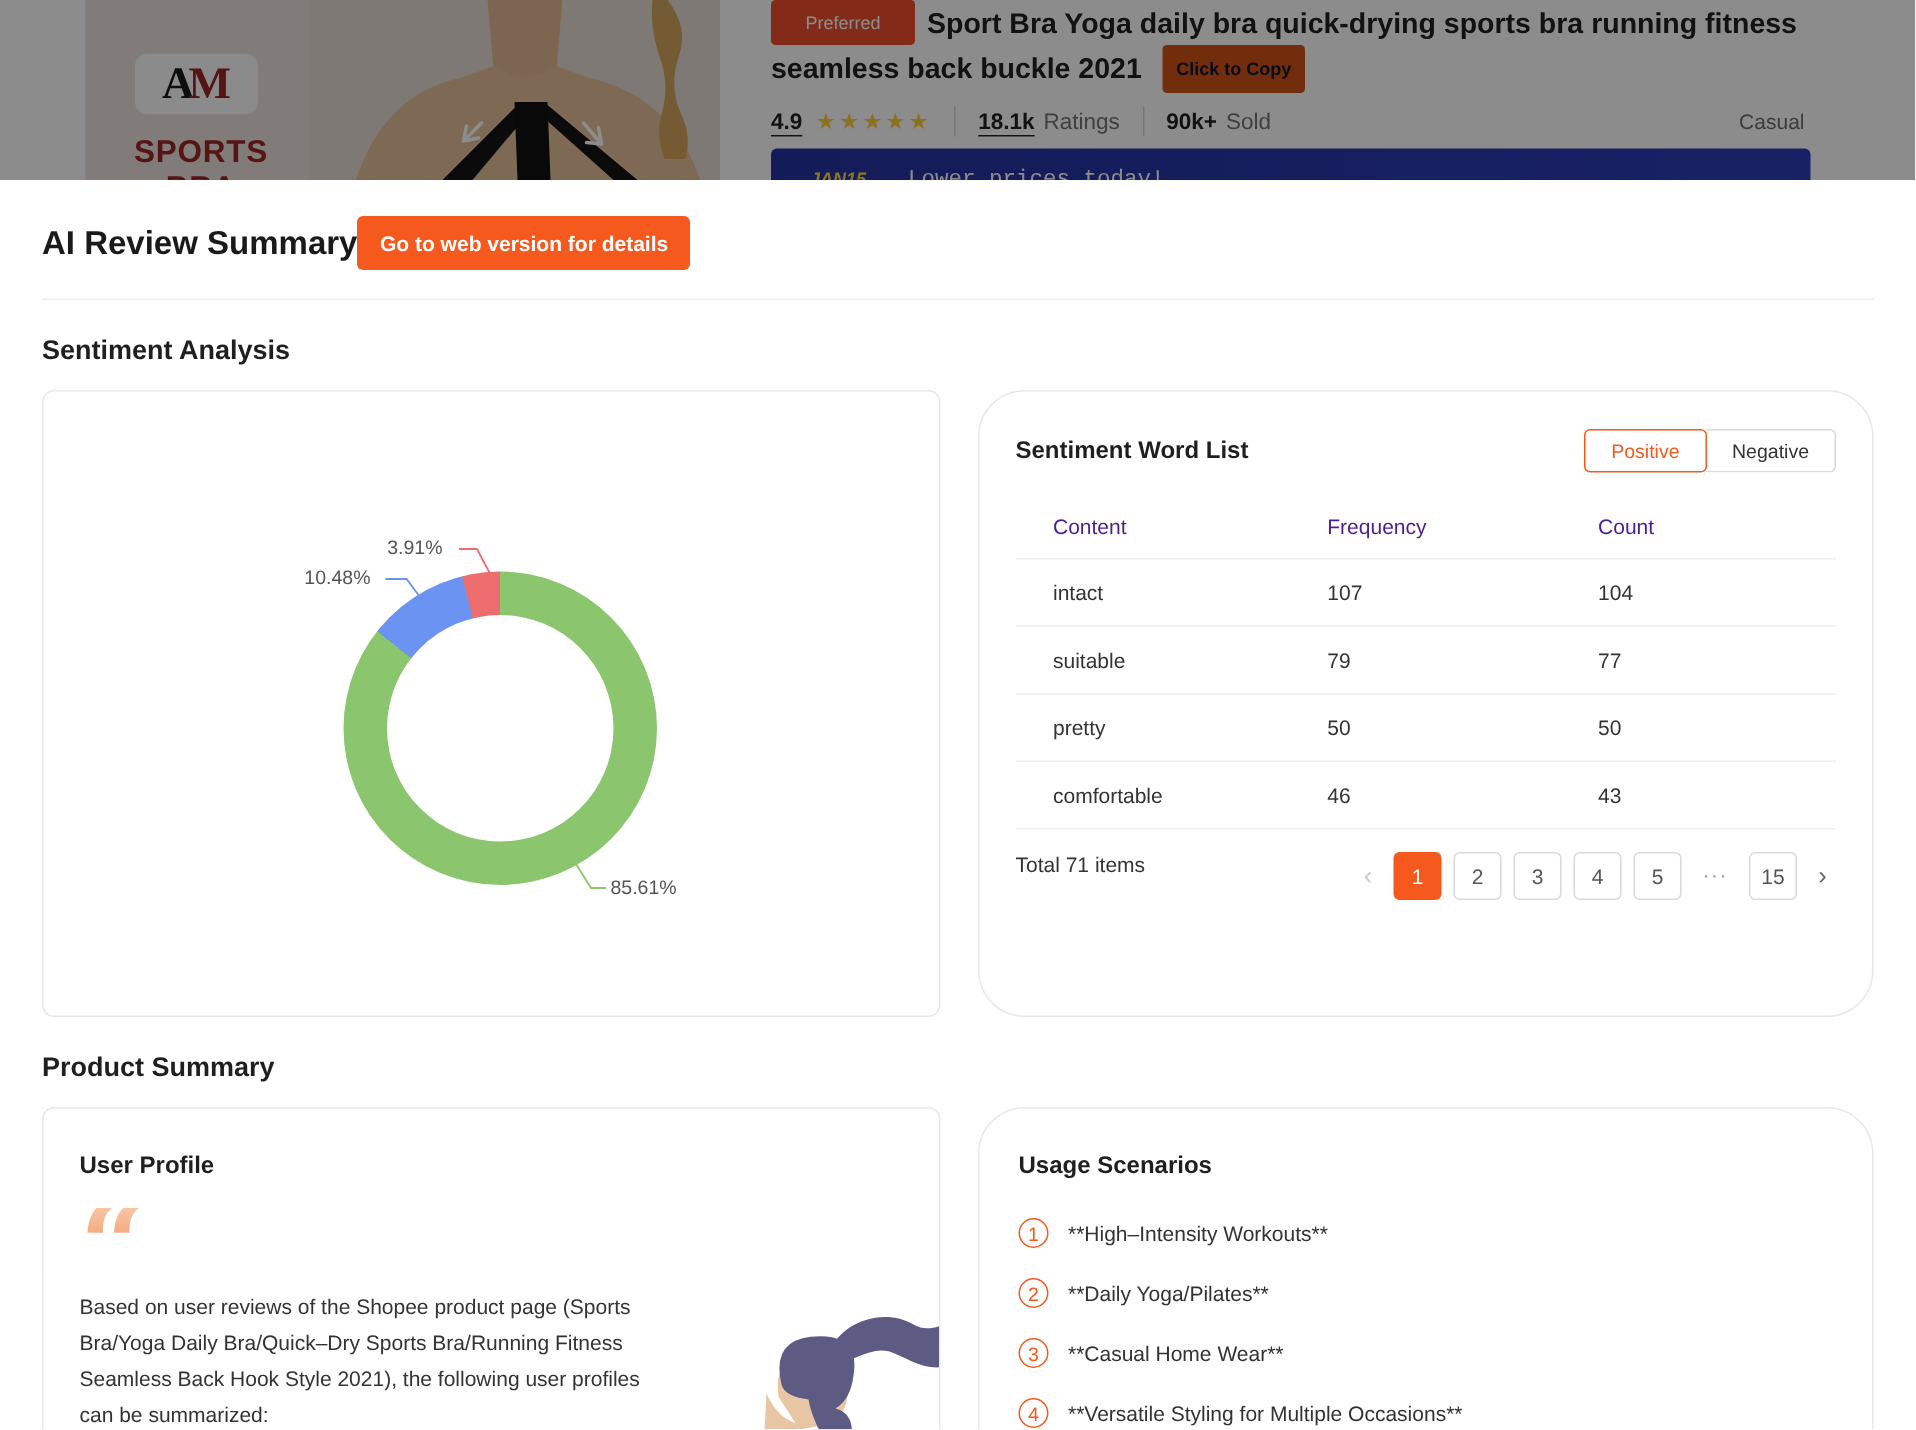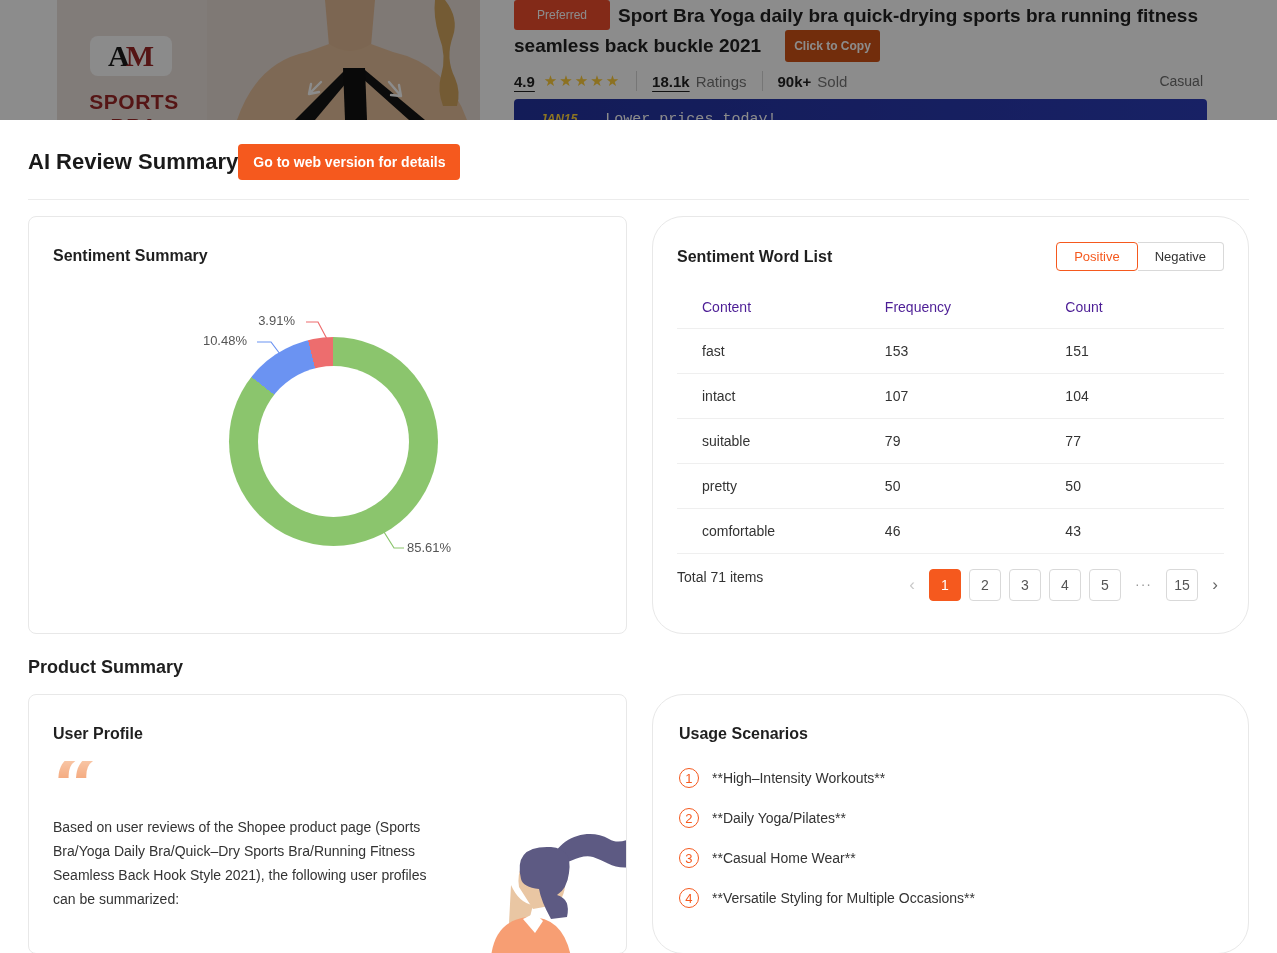--- a/index.html
+++ b/index.html
@@ -15,22 +15,22 @@
   .logo-box { position:absolute; left:33px; top:36px; width:82px; height:40px; background:#fdfdfd; border-radius:8px;
               display:flex; align-items:center; justify-content:center; font-family:"Liberation Serif", serif;
               font-size:30px; font-weight:700; color:#1b1b1b; }
   .logo-box .m { color:#9c2727; margin-left:-4px; }
   .logo-sub { position:absolute; left:12px; top:90px; width:130px; text-align:center; font-size:21px; font-weight:700;
               color:#9c2727; letter-spacing:0.5px; }
   .product-info { position:absolute; left:514px; top:0; width:723px; }
   .product-title { font-size:19px; font-weight:700; color:#222; line-height:26px; }
   .badge-preferred { display:inline-block; background:#ee4d2d; color:#fff; font-size:12px; font-weight:400;
                      padding:2px 23px; border-radius:3px; margin-right:8px; vertical-align:3px; }
-  .badge-copy { display:inline-block; background:#cf5317; color:#ffffff; font-size:12px; font-weight:700;
-                padding:3px 9px; border-radius:3px; margin-left:24px; vertical-align:2px; }
+  .badge-copy { display:inline-block; background:#cf5317; color:#0f172a; font-size:12px; font-weight:700;
+                padding:3px 9px; border-radius:3px; margin-left:14px; vertical-align:2px; }
   .rating-row { display:flex; align-items:center; margin-top:9px; font-size:15px; color:#222; }
   .rating-score, .rating-count-num { font-weight:600; text-decoration:underline; text-underline-offset:4px; }
   .stars { color:#ffce3d; font-size:15px; letter-spacing:2px; margin-left:9px; }
   .vsep { width:1px; height:20px; background:#d8d8d8; margin:0 15px; }
   .muted { color:#757575; margin-left:6px; }
   .num-strong { font-weight:600; }
   .report-link { margin-left:auto; margin-right:34px; color:#6e6e6e; font-size:14px; cursor:pointer; }
   .promo-banner { margin-top:8px; width:693px; height:40px; border-radius:4px 4px 0 0;
                   background:linear-gradient(90deg,#2433a0,#2c3db8); display:flex; align-items:center; padding-left:26px; }
   .banner-tag { color:#ffd53e; font-size:12px; font-weight:700; font-style:italic; line-height:11px; text-align:center; }
@@ -149,25 +149,25 @@
     </div>
   </div>
 
   <div class="sheet">
     <div class="sheet-header">
       <div class="sheet-title">AI Review Summary</div>
       <button class="web-btn">Go to web version for details</button>
     </div>
     <hr class="sheet-divider">
 
+    <div class="section-title">Sentiment Analysis</div>
 
     <div class="cards-row row1">
 
       <div class="card card-l card-sent">
-        <h3>Sentiment Summary</h3>
         <div class="donut-stage">
           <div class="donut" id="donut" style="background: conic-gradient(rgb(139, 197, 109) 0%, rgb(139, 197, 109) 85.61%, rgb(107, 147, 242) 85.61%, rgb(107, 147, 242) 96.09%, rgb(237, 109, 110) 96.09%, rgb(237, 109, 110) 100%);"></div>
           <div class="donut-hole"></div>
           <svg class="leaders" width="603" height="418">
             <polyline points="277,105 289,105 298,122" style="stroke:var(--negative,#ed6d6e)"></polyline>
             <polyline points="228,125 242,125 251,137" style="stroke:var(--neutral,#6b93f2)"></polyline>
             <polyline points="355,315 365,331 375,331" style="stroke:var(--positive,#8bc56d)"></polyline>
           </svg>
           <span class="pct-label" style="right:331px; top:96px;">3.91%</span>
           <span class="pct-label" style="right:379px; top:116px;">10.48%</span>
@@ -205,25 +205,20 @@
             </colgroup>
           <thead>
             <tr>
               <th>Content</th>
               <th>Frequency</th>
               <th>Count</th>
             </tr>
           </thead>
           <tbody>
             <tr>
-                <td>fast</td>
-                <td>153</td>
-                <td>151</td>
-              </tr>
-            <tr>
                 <td>intact</td>
                 <td>107</td>
                 <td>104</td>
               </tr>
             <tr>
                 <td>suitable</td>
                 <td>79</td>
                 <td>77</td>
               </tr>
             <tr>

